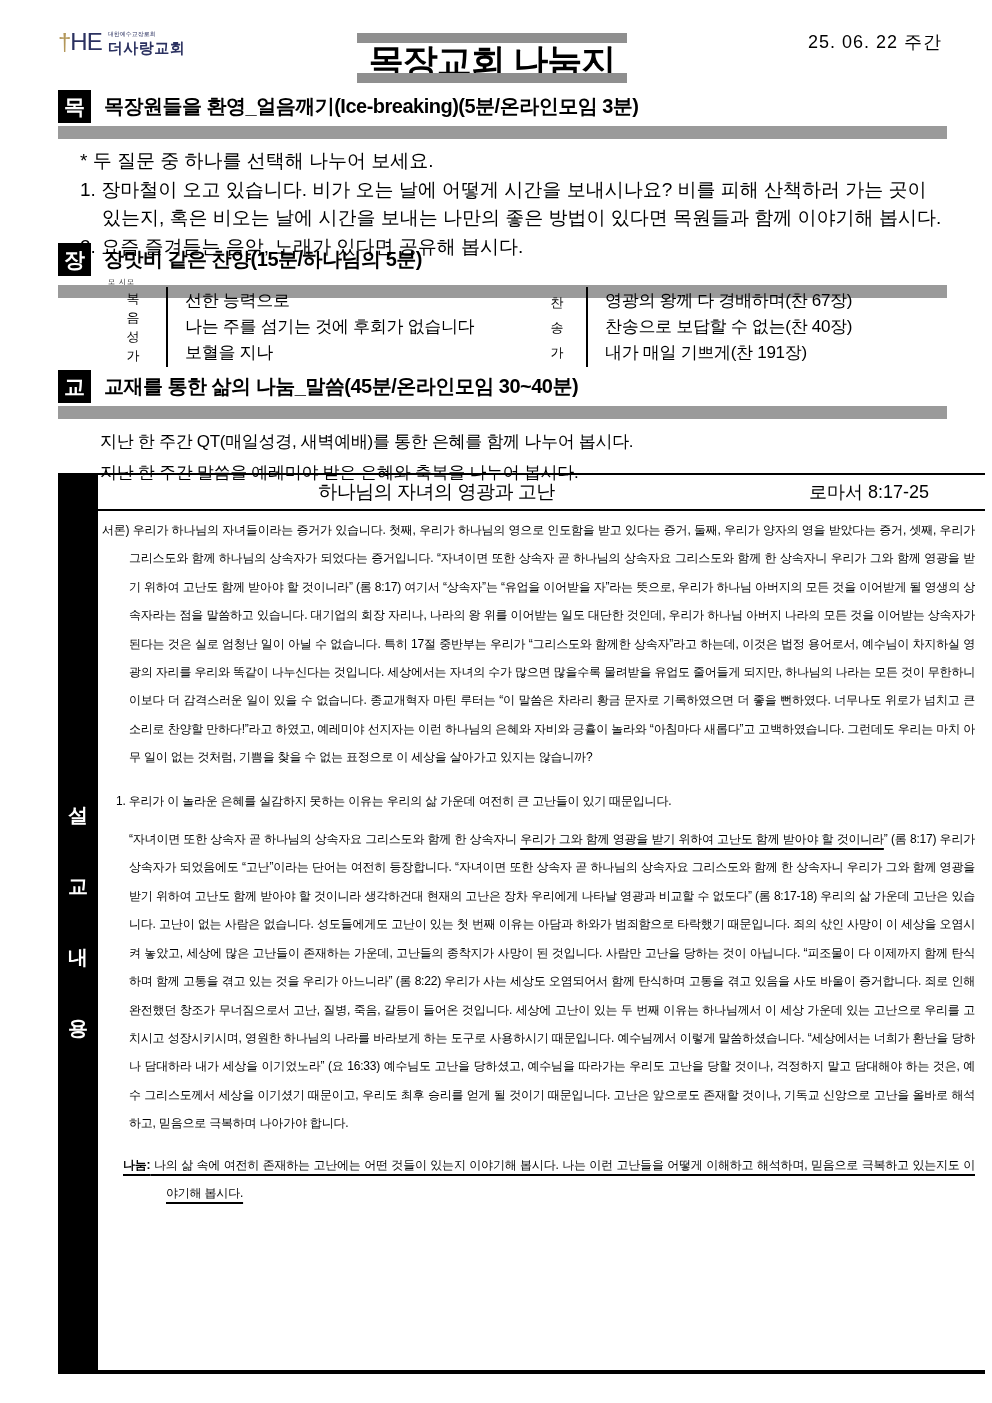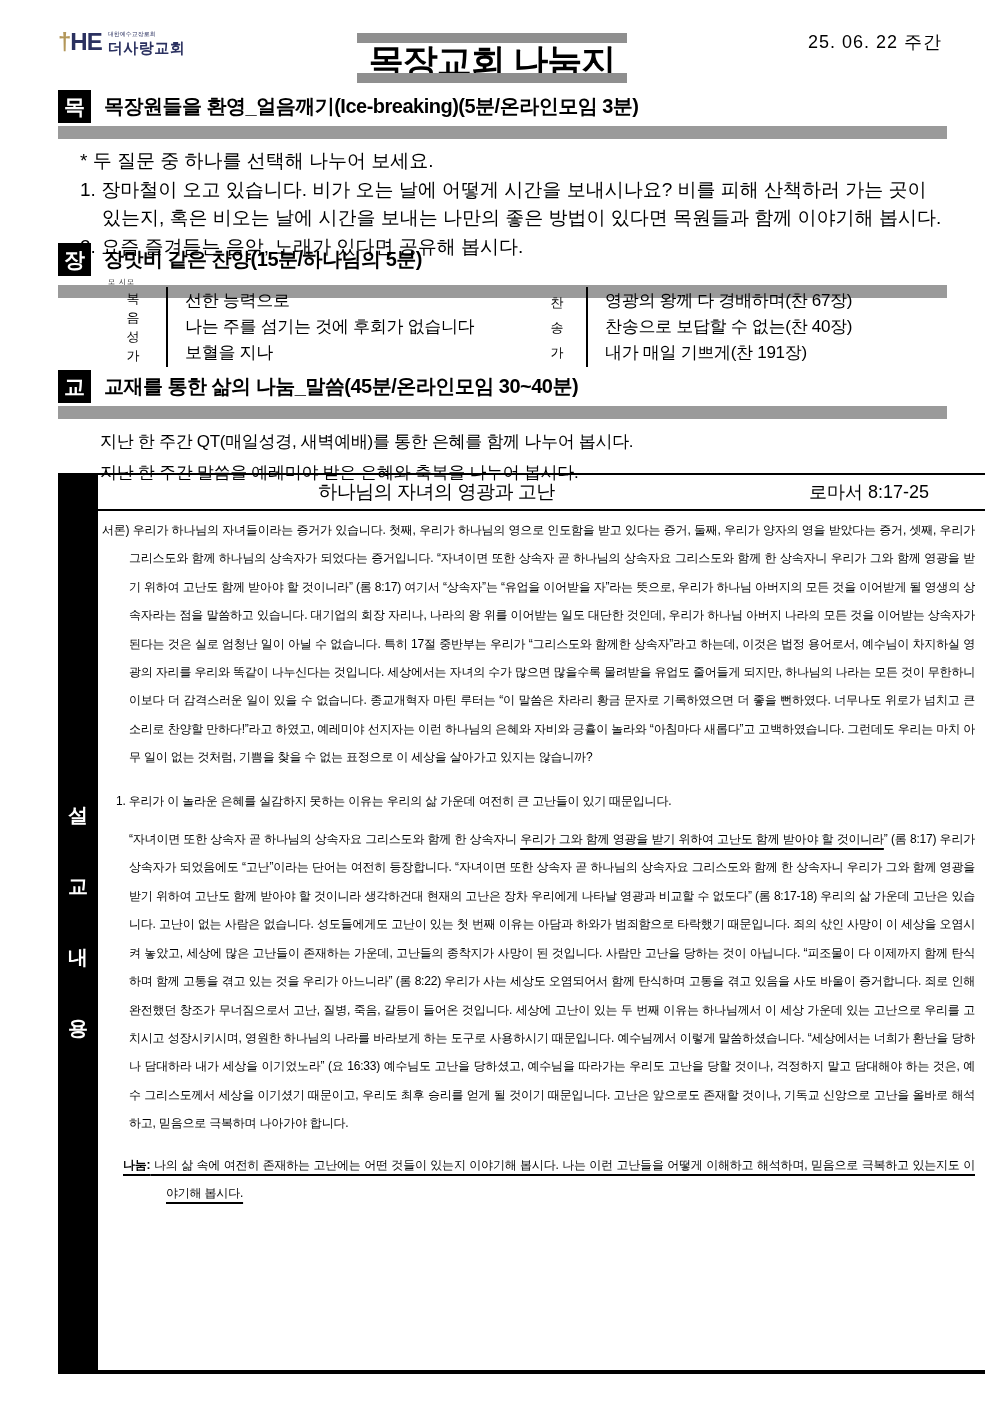--- a/index.html
+++ b/index.html
@@ -2,21 +2,21 @@
 <html><head>
 <meta charset="utf-8">
 <style>
   * { margin:0; padding:0; box-sizing:border-box; }
   html,body { background:#fff; }
   body { font-family:"Liberation Sans","DejaVu Sans",sans-serif; color:#000; }
   .page { position:relative; width:992px; height:1403px; background:#fff; overflow:hidden; }
 
   
   .logo { position:absolute; left:58px; top:30px; display:flex; align-items:flex-start; gap:6px; }
-  .logo-the { font-size:24px; font-weight:bold; color:#2b3160; letter-spacing:-1px; line-height:24px; }
+  .logo-the { font-size:24px; font-weight:normal; color:#2b3160; letter-spacing:-1px; line-height:24px; }
   .logo-cross { color:#b3975a; }
   .logo-names { display:flex; flex-direction:column; }
   .logo-denom { font-size:6px; color:#2b3160; letter-spacing:0px; }
   .logo-church { font-size:15px; font-weight:bold; color:#2b3160; letter-spacing:0.5px; }
 
   .title-bar { position:absolute; left:357px; width:270px; height:10px; background:#8f8f8f; }
   .title-bar.top { top:33px; }
   .title-bar.bottom { top:73px; }
   .page-title { position:absolute; left:306px; top:38px; width:372px; text-align:center;
                 font-size:35px; font-weight:900; letter-spacing:-1px; white-space:nowrap; }

